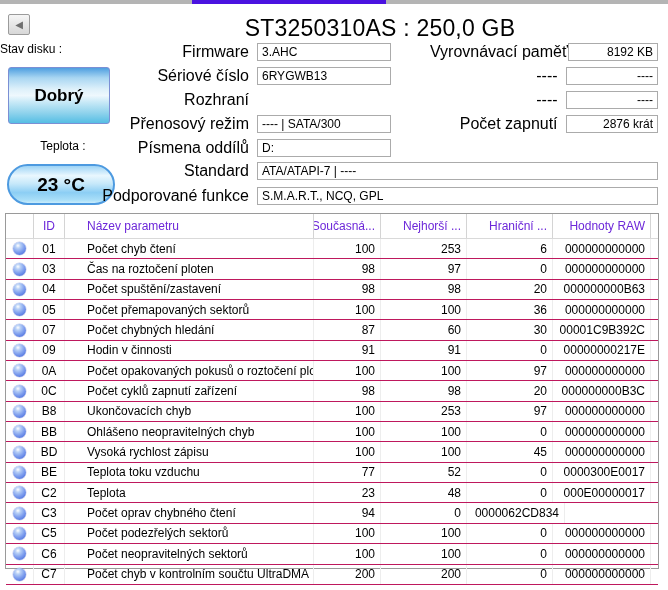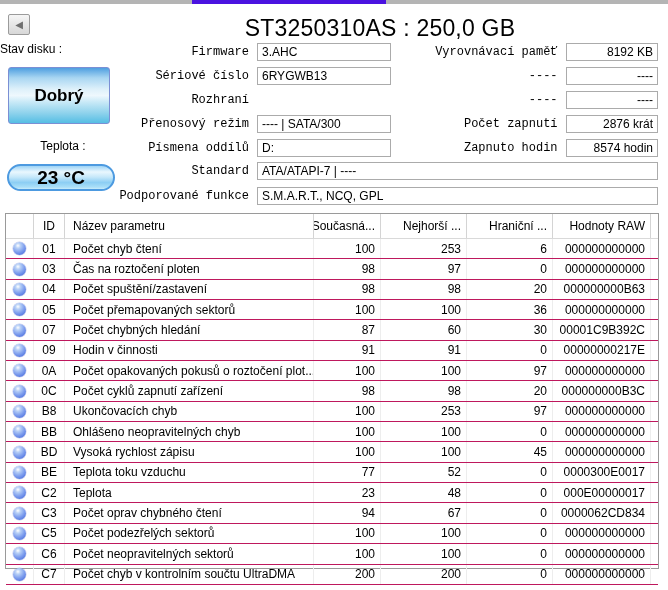--- a/index.html
+++ b/index.html
@@ -31,59 +31,59 @@
   .status-label{position:absolute;left:0;top:42px;width:126px;font-size:12px;}
   .status-btn{
     position:absolute;left:8px;top:67px;width:102px;height:57px;box-sizing:border-box;
     border:1px solid var(--status-button-border,#7b8fd4);border-radius:3px;
     background:linear-gradient(180deg,#4f9fe0 0%,#a9d6f2 18%,#ddf0fa 38%,#eef8fd 50%,#c8e9f7 62%,#8ed2ec 82%,#55bee4 100%);
     display:flex;align-items:center;justify-content:center;
     font-size:17px;font-weight:bold;cursor:pointer;
   }
   .temp-label{position:absolute;left:0;top:139px;width:126px;text-align:center;font-size:12px;}
   .temp-pill{
-    position:absolute;left:7px;top:164px;width:108px;height:27px;box-sizing:border-box;
+    position:absolute;left:7px;top:164px;width:108px;height:41px;box-sizing:border-box;
     border:2px solid var(--temp-pill-border,#4d9ae0);border-radius:21px;
     background:linear-gradient(180deg,#9ed4f6 0%,#e9f7fe 26%,#c6e8fa 48%,#8ccef4 72%,#aadff8 92%,#c9ecfb 100%);
     display:flex;align-items:center;justify-content:center;
     font-size:19px;font-weight:bold;
   }
 
   
   .form-col{position:absolute;}
   .form-left{left:0;top:43px;width:425px;}
   .form-right{left:430px;top:43px;width:228px;}
   .form-wide{left:0;top:162px;width:658px;}
   .form-row{display:flex;height:18px;margin-bottom:6px;}
   .form-wide .form-row{margin-bottom:7px;}
-  .f-label{font-size:12px;text-align:right;line-height:18px;white-space:nowrap;font-family:Liberation Mono, monospace;}
+  .f-label{font-size:16px;text-align:right;line-height:18px;white-space:nowrap;}
   .form-left .f-label,.form-wide .f-label{width:249px;padding-right:4px;}
   .form-right .f-label{width:130px;padding-right:4px;}
   .f-box{
     box-sizing:border-box;border:1px solid #ababab;background:#fff;
     font-size:12px;line-height:16px;padding:0 4px;margin-left:4px;
     white-space:nowrap;overflow:hidden;
   }
   .form-left .f-box{width:134px;}
   .form-right .f-box{width:94px;text-align:right;}
   .form-wide .f-box{width:401px;}
 
   
   .smart-panel{
     position:absolute;left:5px;top:213px;width:654px;height:356px;box-sizing:border-box;
     border:1px solid var(--panel-border,#9a9a9a);background:#fff;
   }
   .t-head{display:flex;height:24px;border-bottom:1px solid #d9d9d9;align-items:center;}
   .t-row{display:flex;height:19.35px;align-items:center;border-bottom:1px solid #be185d;cursor:default;}
   .c,.th{box-sizing:border-box;font-size:12px;white-space:nowrap;overflow:hidden;height:100%;display:flex;align-items:center;}
-  .th{border-left:1px solid #d4d4d4;color:#000000;}
+  .th{border-left:1px solid #d4d4d4;color:#6d28d9;}
   .c{border-left:1px solid #ededed;}
   .c.icon,.th.icon{width:27px;border-left:none;justify-content:center;}
   .c.id,.th.id{width:31px;justify-content:center;}
-  .c.name,.th.name{width:249px;padding-left:8px;justify-content:flex-start;}
+  .c.name,.th.name{width:249px;padding-left:22px;justify-content:flex-start;}
   .c.cur,.th.cur{width:67px;}
   .c.worst,.th.worst{width:86px;}
   .c.thr,.th.thr{width:86px;}
   .c.raw,.th.raw{width:98px;}
   .c.spare,.th.spare{flex:1;}
   .num{justify-content:flex-end;padding-right:5px;}
   .orb{
     width:13px;height:13px;border-radius:50%;
     background:radial-gradient(circle at 38% 28%,#ffffff 0%,#b9d1f6 20%,#7f9fee 52%,var(--orb-blue,#5578e0) 80%,#6a66d6 100%);
     box-shadow:0 0 0 0.5px rgba(90,100,200,0.35);
@@ -147,24 +147,20 @@
   <div class="form-row">
     <div class="f-label">----</div>
     <div class="f-box">----</div>
   </div>
 
   <div class="form-row">
     <div class="f-label">Počet zapnutí</div>
     <div class="f-box">2876 krát</div>
   </div>
 
-  <div class="form-row">
-    <div class="f-label">Zapnuto hodin</div>
-    <div class="f-box">8574 hodin</div>
-  </div>
 </div>
 <div class="form-col form-wide" id="mount-info-wide">
   <div class="form-row">
     <div class="f-label">Standard</div>
     <div class="f-box">ATA/ATAPI-7 | ----</div>
   </div>
 
   <div class="form-row">
     <div class="f-label">Podporované funkce</div>
     <div class="f-box">S.M.A.R.T., NCQ, GPL</div>
@@ -352,21 +348,20 @@
     <div class="c spare"></div>
   </div>
 
   <div class="t-row">
     <div class="c icon">
       <span class="orb"></span>
     </div>
     <div class="c id">C3</div>
     <div class="c name">Počet oprav chybného čtení</div>
     <div class="c cur num">94</div>
-    <div class="c worst num">67</div>
     <div class="c thr num">0</div>
     <div class="c raw num">0000062CD834</div>
     <div class="c spare"></div>
   </div>
 
   <div class="t-row">
     <div class="c icon">
       <span class="orb"></span>
     </div>
     <div class="c id">C5</div>

